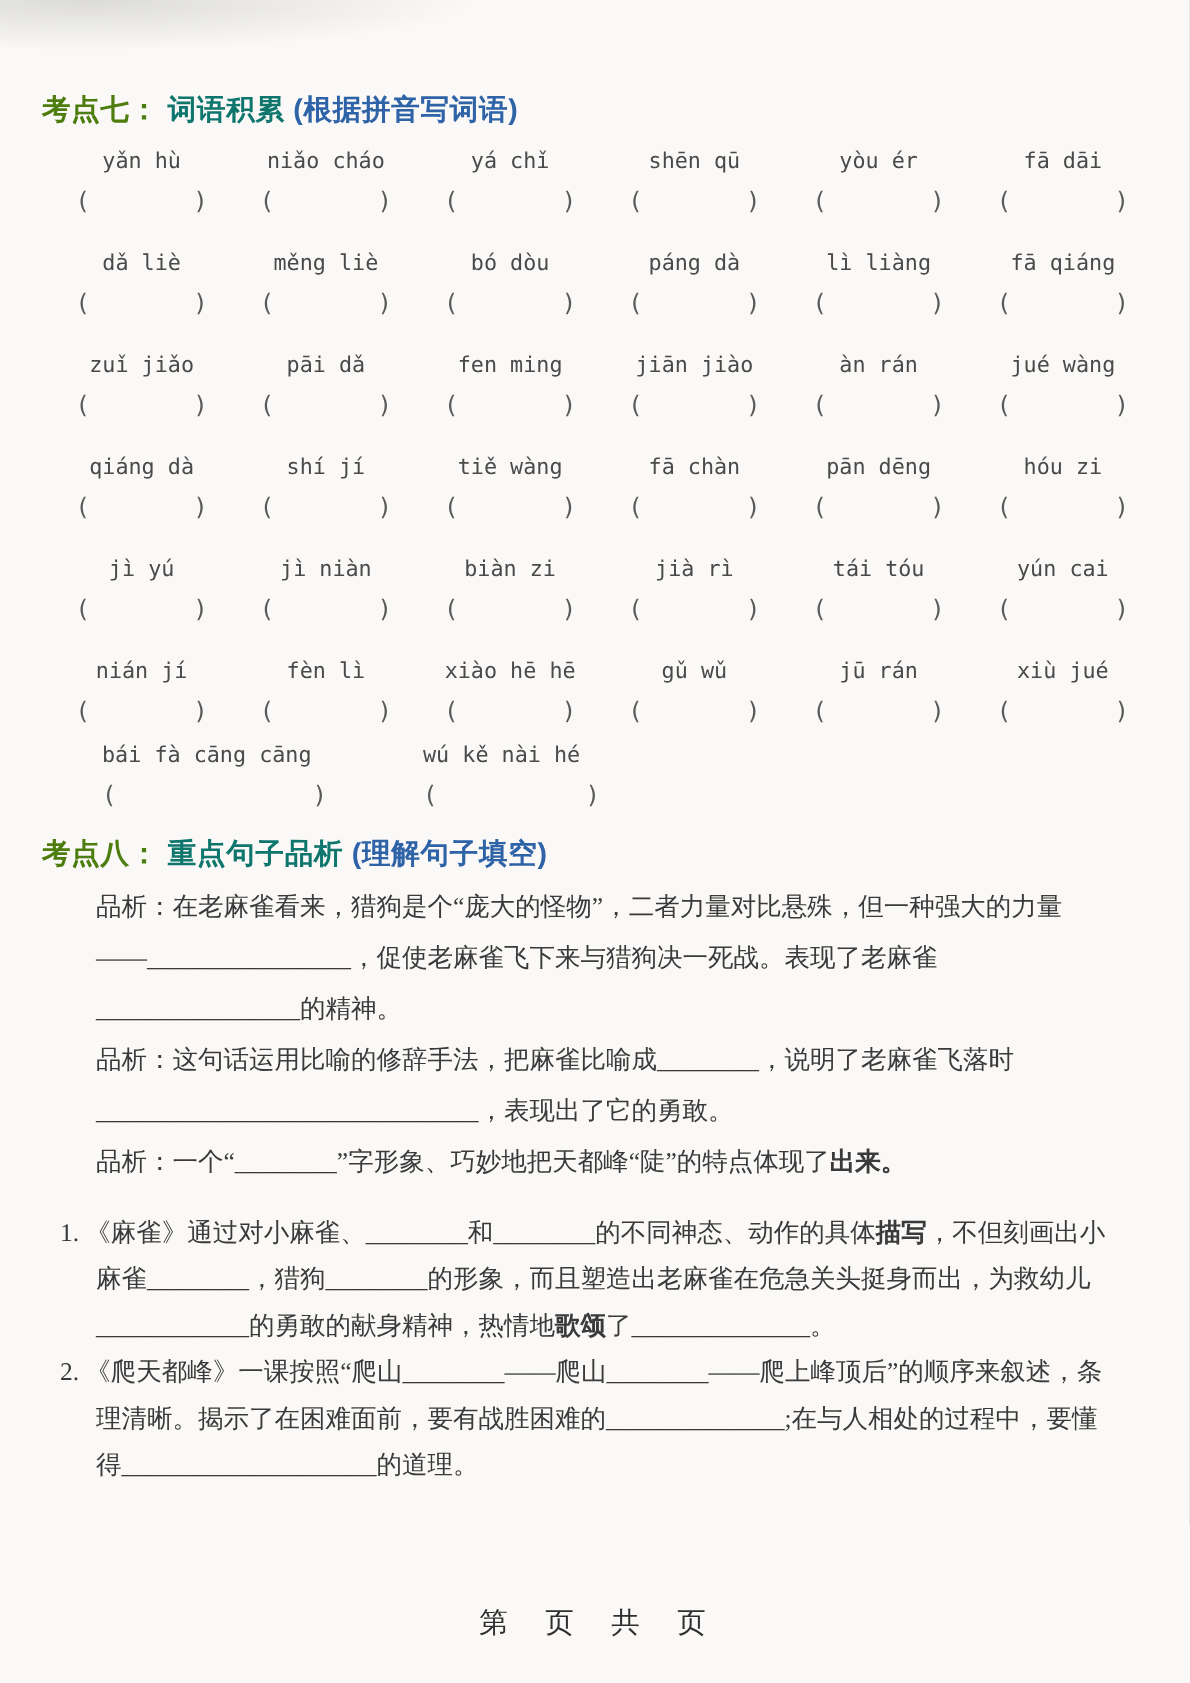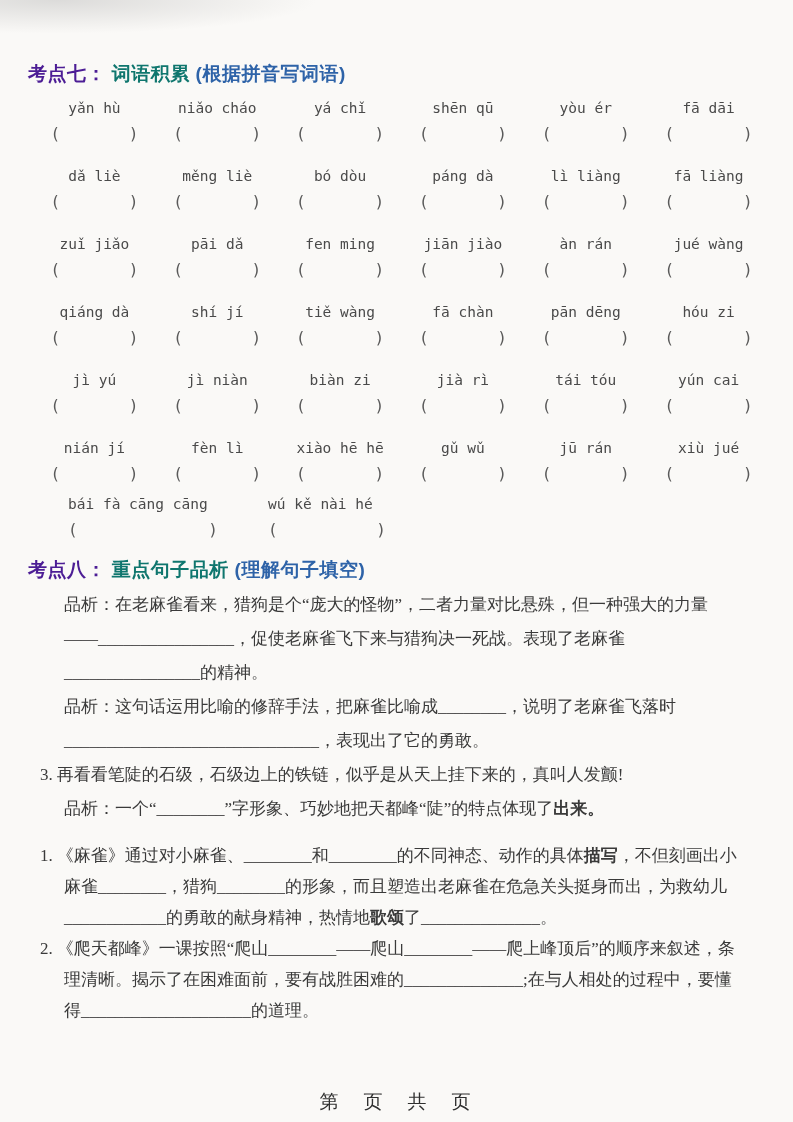--- a/index.html
+++ b/index.html
@@ -18,58 +18,58 @@
     pointer-events:none;
   }
   .content{padding:46px 30px 0 28px;}
 
   
   h2.sec-title{
     font-size:19px;line-height:28px;margin:0 0 4px 0;font-weight:bold;
     font-family:"Liberation Sans", sans-serif;
     letter-spacing:.5px;
   }
-  .t-label{color:#4c1d95;}
+  .t-label{color:#4d7c0f;}
   .t-main{color:#0f766e;}
   .t-sub{color:#2e63a8;font-weight:bold;}
 
   
   .pinyin-grid{
     display:grid;grid-template-columns:repeat(6,1fr);
     padding:4px 2px 0 14px;row-gap:6px;column-gap:4px;gap:18px;
   }
   .pcell{text-align:center;}
   .pword{
     font-family:"DejaVu Sans Mono", monospace;
     font-size:14.5px;color:#4a4a4a;height:25px;line-height:25px;white-space:nowrap;
   }
   .paren{
     display:flex;justify-content:space-between;
     width:88px;margin:0 auto;height:25px;line-height:25px;
     font-family:"DejaVu Sans Mono", monospace;font-size:16px;color:#5a5a5a;
   }
-  .pinyin-lastrow{display:flex;gap:50px;padding-left:40px;margin-top:6px;}
+  .pinyin-lastrow{display:flex;gap:64px;padding-left:40px;margin-top:6px;}
   .pinyin-lastrow .pcell{text-align:left;}
   .pinyin-lastrow .pword{text-align:left;}
   .pinyin-lastrow .pcell.w1 .paren{width:150px;margin:0;}
   .pinyin-lastrow .pcell.w2 .paren{width:118px;margin:0;}
 
   
   .sec{margin-top:14px;}
   .sec p{margin:0;font-size:17px;}
   .sec8 p{line-height:34px;}
   .sec9 p{line-height:31px;}
   .item{padding-left:12px;max-width:700px;}
   .sentence{padding-left:24px;text-indent:-24px;}
   .analysis{padding-left:24px;}
   .num{padding-right:4px;}
   .b{font-weight:bold;font-family:"Liberation Sans", sans-serif;}
 
   .footer{
-    position:absolute;left:0;right:0;bottom:7px;
+    position:absolute;left:0;right:0;bottom:27px;
     text-align:center;font-size:19px;color:#2f2f2f;
     font-family:"Liberation Sans", sans-serif;letter-spacing:3px;
   }
 </style>
 </head>
 <body>
 
 <div class="page">
   <div class="scan-shade"></div>
   <div class="content">
@@ -152,21 +152,21 @@
             </div>
           </div>
           <div class="pcell">
             <div class="pword">lì liàng</div>
             <div class="paren">
               <span>(</span>
               <span>)</span>
             </div>
           </div>
           <div class="pcell">
-            <div class="pword">fā liàng</div>
+            <div class="pword">fā qiáng</div>
             <div class="paren">
               <span>(</span>
               <span>)</span>
             </div>
           </div>
           <div class="pcell">
             <div class="pword">zuǐ jiǎo</div>
             <div class="paren">
               <span>(</span>
               <span>)</span>
@@ -361,21 +361,20 @@
 
       <div class="item">
         <p class="analysis"><span>品析：在老麻雀看来，猎狗是个“庞大的怪物”，二者力量对比悬殊，但一种强大的力量——________________，促使老麻雀飞下来与猎狗决一死战。表现了老麻雀________________的精神。</span></p>
       </div>
 
       <div class="item">
         <p class="analysis"><span>品析：这句话运用比喻的修辞手法，把麻雀比喻成________，说明了老麻雀飞落时______________________________，表现出了它的勇敢。</span></p>
       </div>
 
       <div class="item">
-        <p class="sentence"><span class="num">3.</span><span>再看看笔陡的石级，石级边上的铁链，似乎是从天上挂下来的，真叫人发颤!</span></p>
         <p class="analysis"><span>品析：一个“________”字形象、巧妙地把天都峰“陡”的特点体现了</span><span class="b">出来。</span></p>
       </div>
     </section>
 
     <section class="sec sec9">
 
       <div class="item">
         <p class="sentence"><span class="num">1.</span><span>《麻雀》通过对小麻雀、________和________的不同神态、动作的具体</span><span class="b">描写</span><span>，不但刻画出小麻雀________，猎狗________的形象，而且塑造出老麻雀在危急关头挺身而出，为救幼儿____________的勇敢的献身精神，热情地</span><span class="b">歌颂</span><span>了______________。</span></p>
       </div>
 

